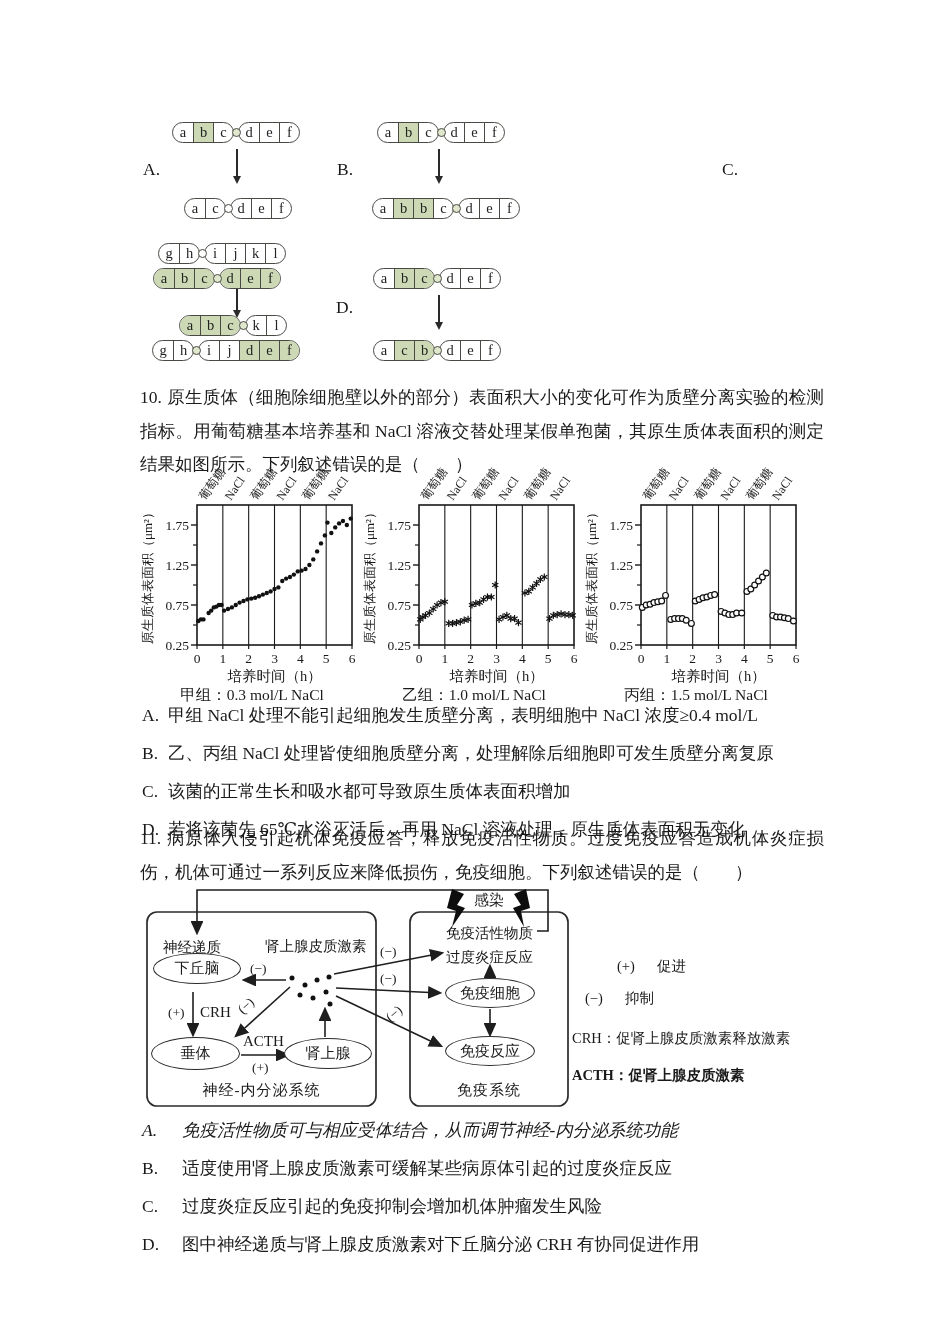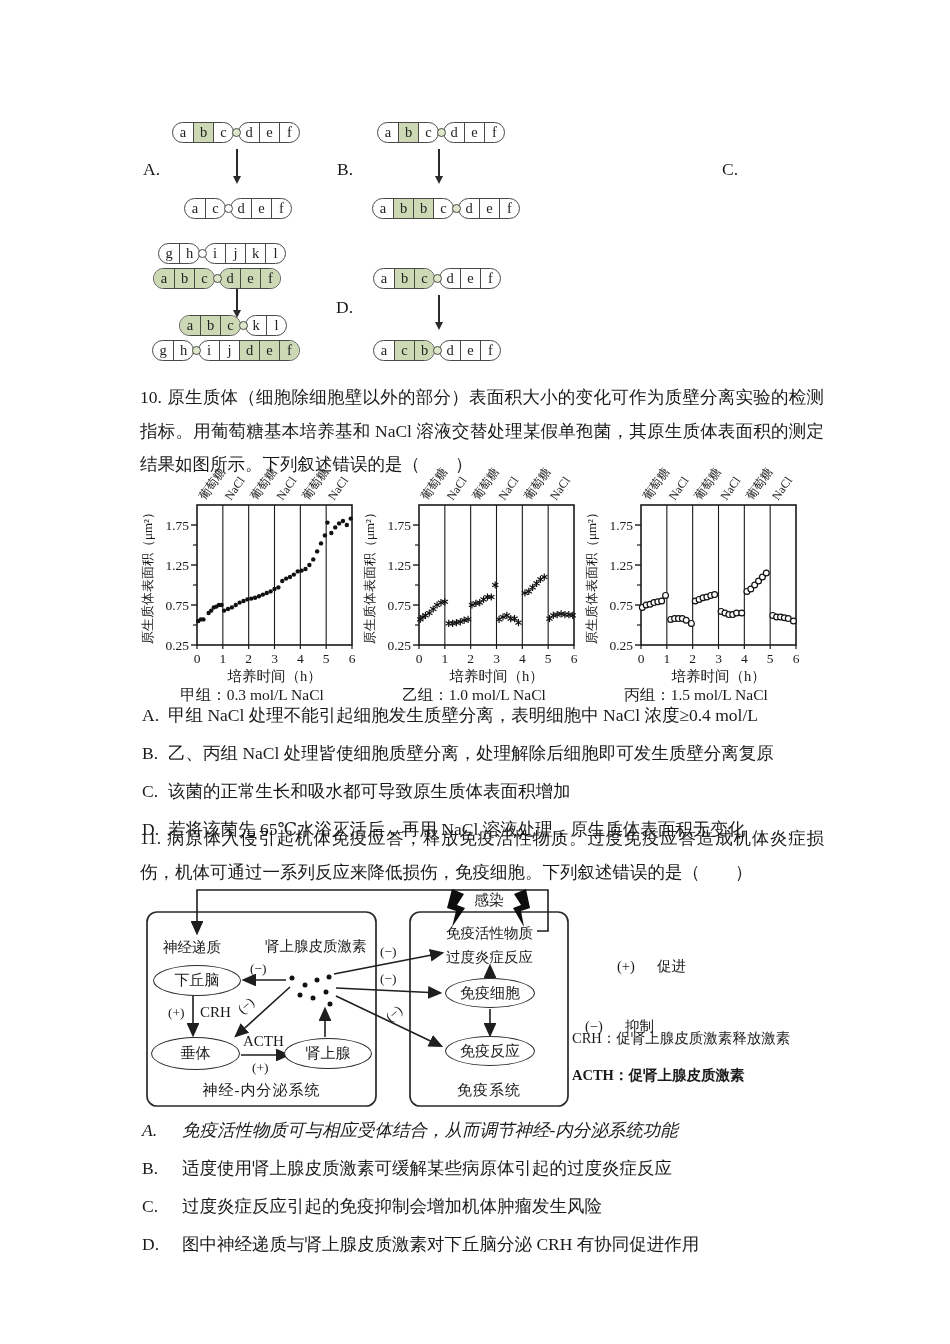--- a/index.html
+++ b/index.html
@@ -566,21 +566,21 @@
     <line x1="350" y1="93" x2="350" y2="81" stroke="#1e1e1e" stroke-width="1.6" marker-end="url(#ah)"></line>
     <line x1="350" y1="124" x2="350" y2="150" stroke="#1e1e1e" stroke-width="1.6" marker-end="url(#ah)"></line>
   </svg>
 
   <span class="dlabel" style="left:334px;top:6px;font-size:15px;">感染</span>
   <span class="dlabel" style="left:23px;top:53px;">神经递质</span>
   <span class="dlabel" style="left:125px;top:52px;">肾上腺皮质激素</span>
   <span class="dlabel" style="left:306px;top:39px;">免疫活性物质</span>
   <span class="dlabel" style="left:306px;top:63px;">过度炎症反应</span>
 
-  <div class="ellipse" style="left:13px;top:80px;width:88px;height:31px;">
+  <div class="ellipse" style="left:13px;top:68px;width:88px;height:31px;">
       <span>下丘脑</span>
     </div>
   <div class="ellipse" style="left:11px;top:152px;width:89px;height:33px;">
       <span>垂体</span>
     </div>
   <div class="ellipse" style="left:144px;top:153px;width:88px;height:31px;">
       <span>肾上腺</span>
     </div>
   <div class="ellipse" style="left:305px;top:93px;width:90px;height:30px;">
       <span>免疫细胞</span>
@@ -596,21 +596,21 @@
   <span class="sign" style="left:110px;top:76px;">(−)</span>
   <span class="sign" style="left:98px;top:113px;transform:rotate(-42deg);">(−)</span>
   <span class="sign" style="left:240px;top:59px;">(−)</span>
   <span class="sign" style="left:240px;top:86px;">(−)</span>
   <span class="sign" style="left:246px;top:121px;transform:rotate(-40deg);">(−)</span>
 
   <div class="sysname" style="left:7px;top:196px;width:229px;"><span>神经-内分泌系统</span></div>
   <div class="sysname" style="left:270px;top:196px;width:158px;"><span>免疫系统</span></div>
 
   <div class="legend-row" style="left:445px;top:72px;margin-left:32px;"><span class="legend-sym">(+)</span><span>促进</span></div>
-  <div class="legend-row" style="left:445px;top:104px;margin-top:28px;"><span class="legend-sym">(−)</span><span>抑制</span></div>
+  <div class="legend-row" style="left:445px;top:104px;"><span class="legend-sym">(−)</span><span>抑制</span></div>
   <div class="legend-row" style="left:432px;top:144px;"><span>CRH：</span><span>促肾上腺皮质激素释放激素</span></div>
   <div class="legend-row" style="left:432px;top:181px;font-weight:bold;"><span>ACTH：</span><span>促肾上腺皮质激素</span></div>
 </div>
 
 <div class="optrow q11" style="top:1118px;font-style:italic;"><span class="olabel">A.</span><span>免疫活性物质可与相应受体结合，从而调节神经-内分泌系统功能</span></div>
 <div class="optrow q11" style="top:1156px;"><span class="olabel">B.</span><span>适度使用肾上腺皮质激素可缓解某些病原体引起的过度炎症反应</span></div>
 <div class="optrow q11" style="top:1194px;"><span class="olabel">C.</span><span>过度炎症反应引起的免疫抑制会增加机体肿瘤发生风险</span></div>
 <div class="optrow q11" style="top:1232px;"><span class="olabel">D.</span><span>图中神经递质与肾上腺皮质激素对下丘脑分泌 CRH 有协同促进作用</span></div>
 
 </body></html>

